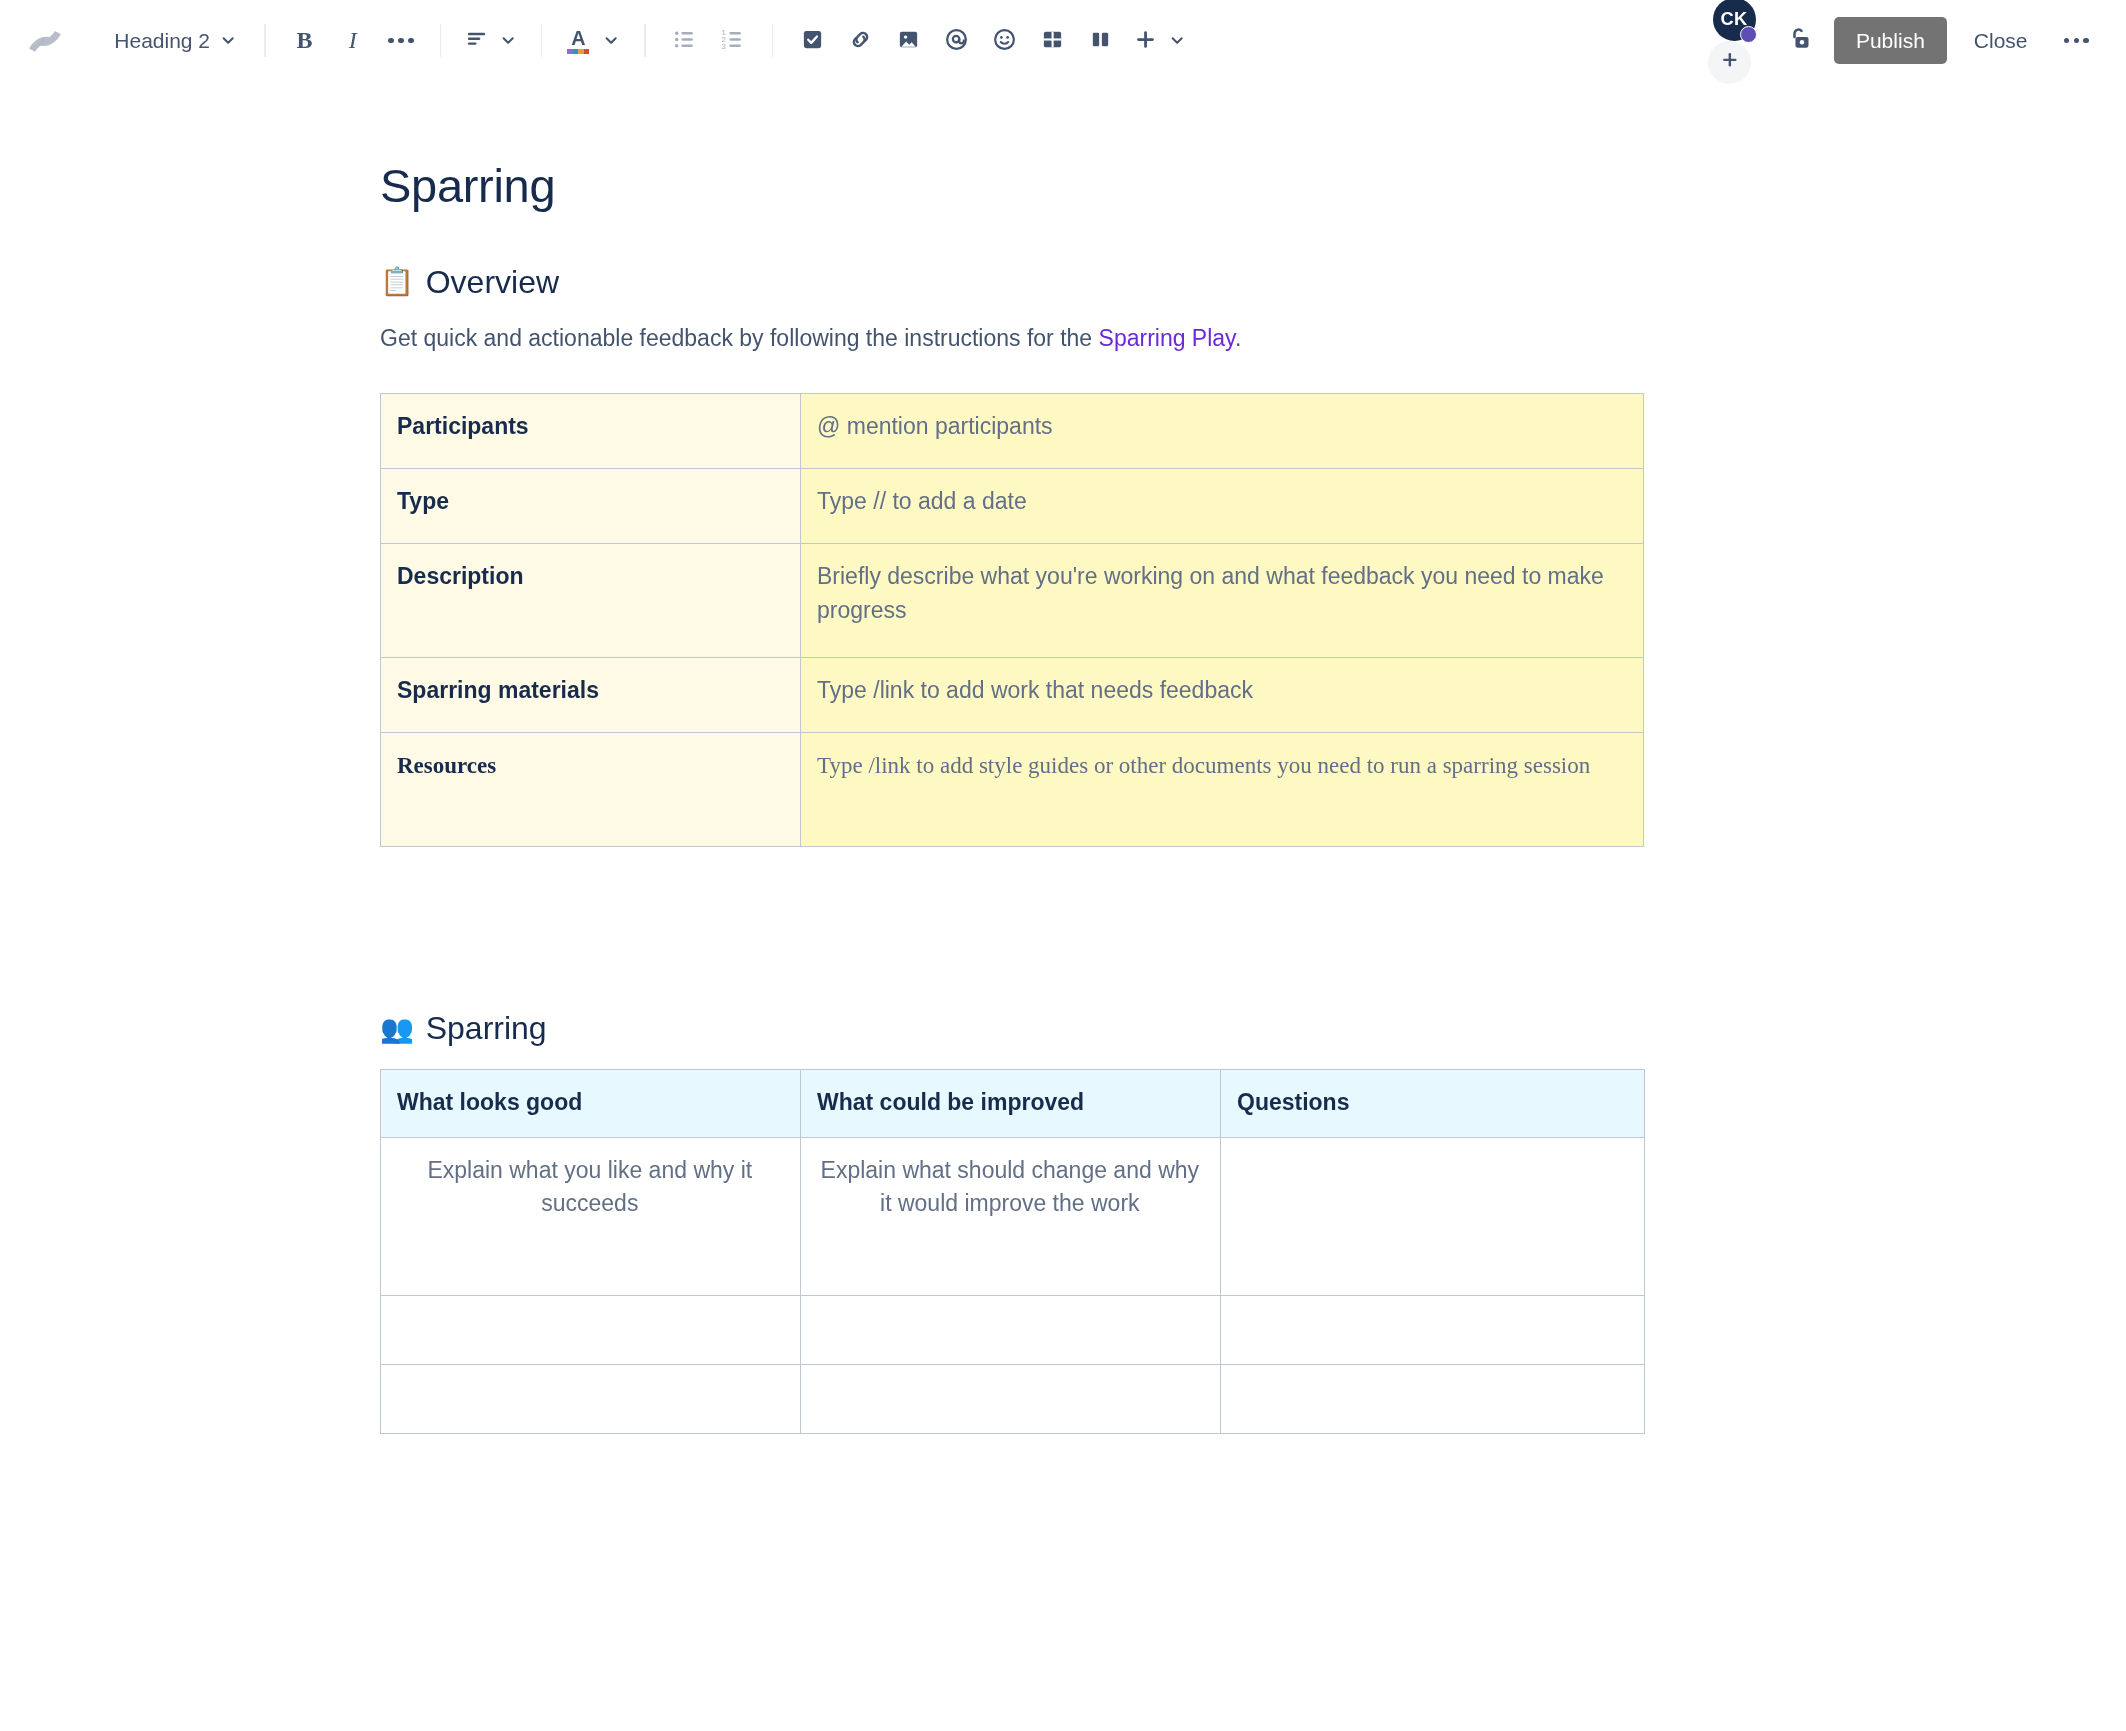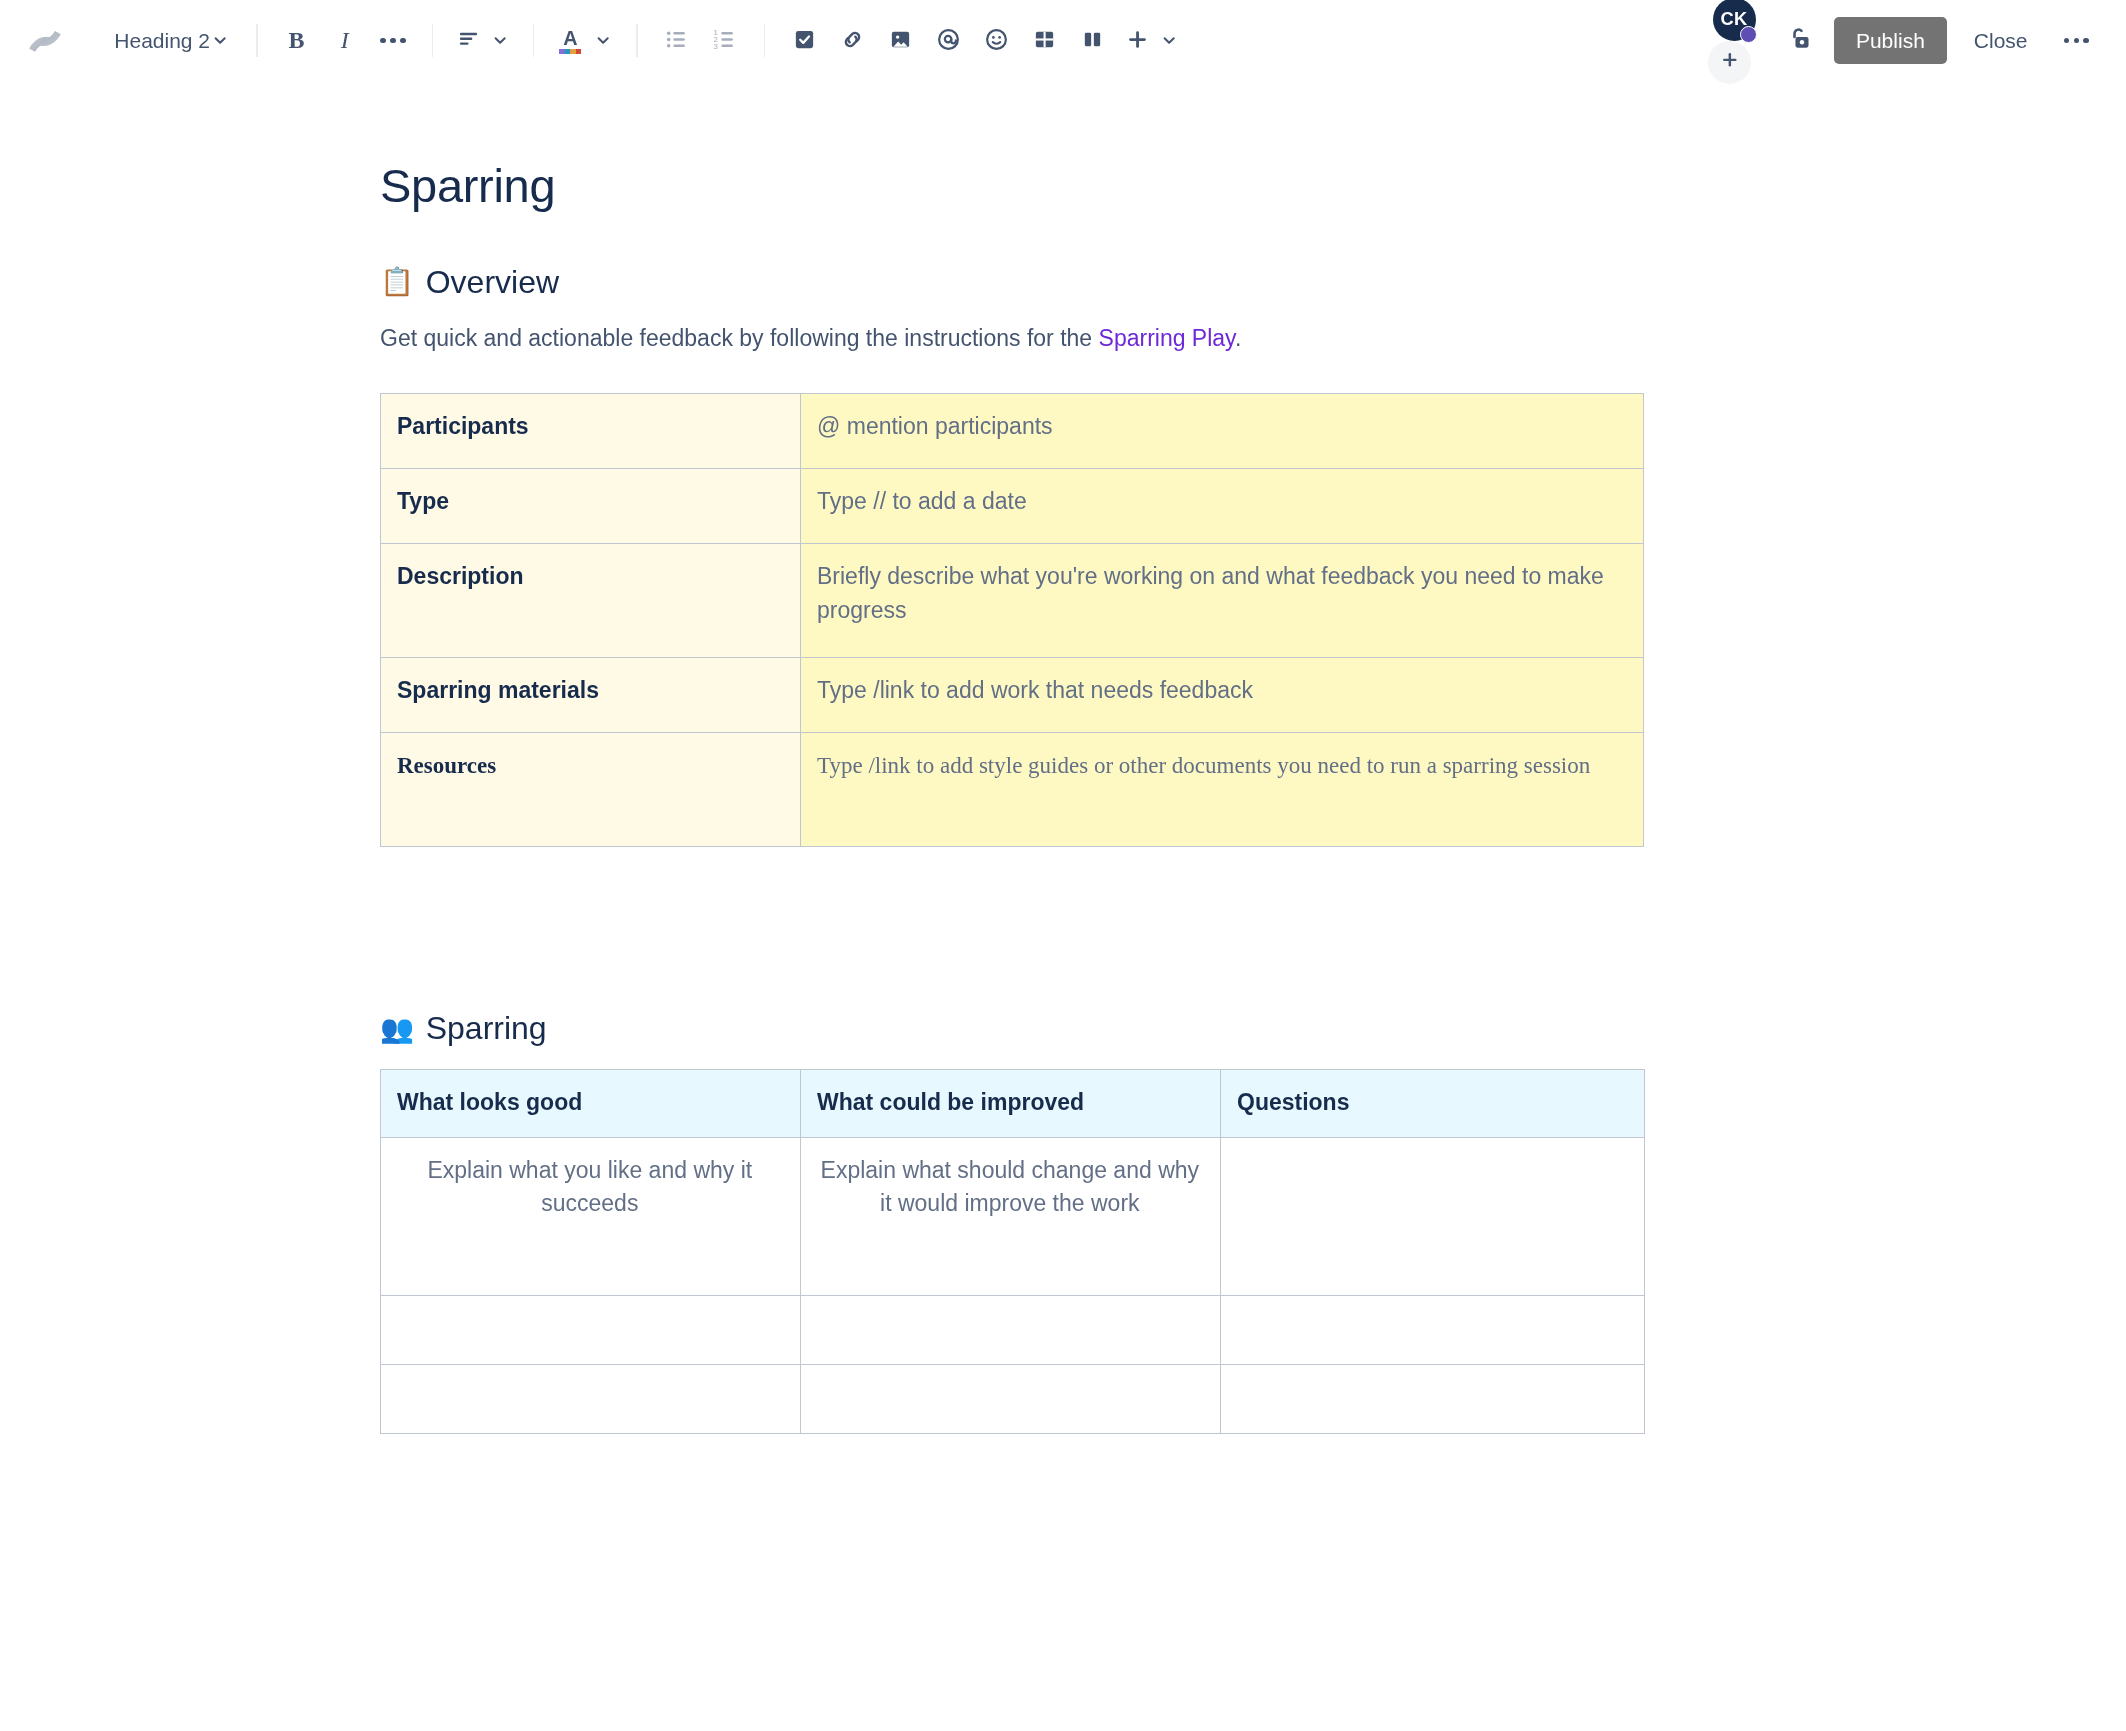--- a/index.html
+++ b/index.html
@@ -43,21 +43,21 @@
     border: none; background: none;
     border-radius: 4.2px;
     cursor: pointer;
     color: #44546F;
     padding: 0 6.6px;
   }
   .tb-btn.text-btn {
     padding: 0 11.6px 0 13.3px;
     font-size: 21px;
     color: #44546F;
-    gap: 1px;
+    gap: 9px;
     min-width: 0;
   }
   .tb-btn .label { white-space: nowrap; font-size: 21px; }
   .chev { display: inline-flex; }
   .tb-btn.bold { font-weight: bold; font-size: 24px; font-family: "Liberation Serif", serif; }
   .tb-btn.italic { font-style: italic; font-size: 24px; font-family: "Liberation Serif", serif; }
   .dots {
     display: flex; gap: 4.2px; align-items: center;
   }
   .dots i {

